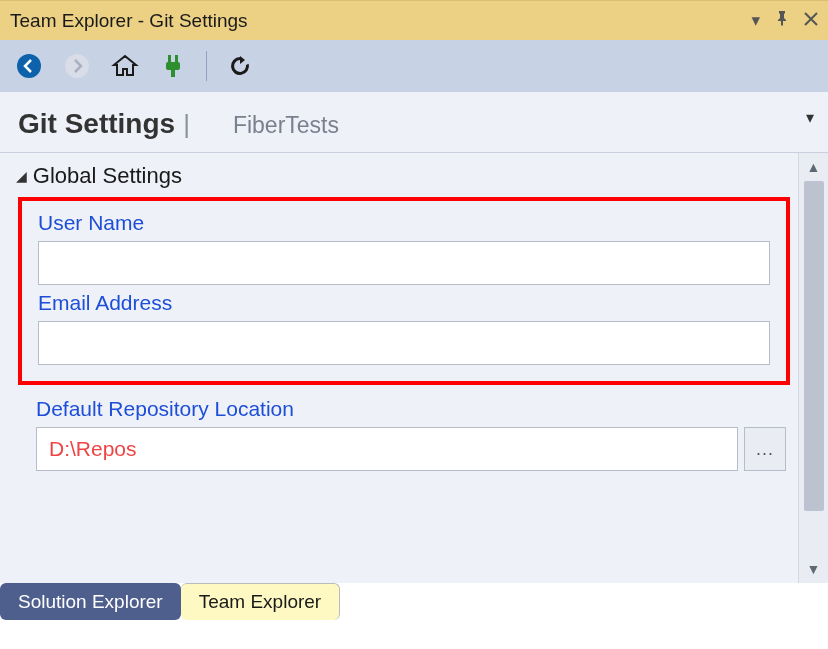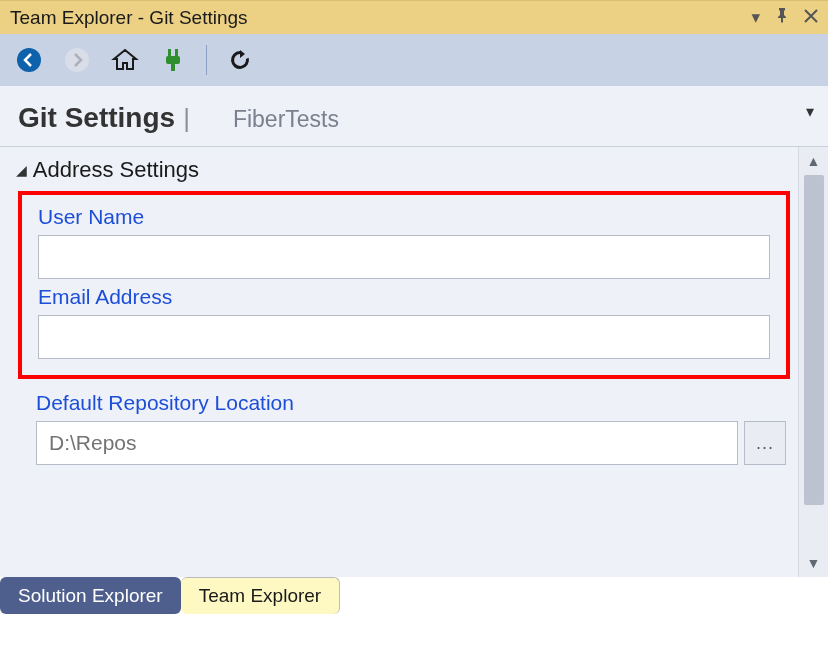--- a/index.html
+++ b/index.html
@@ -9,21 +9,21 @@
     }
     body {
       font-family: 'Segoe UI', Tahoma, sans-serif;
       width: 828px;
       height: 649px;
       overflow: hidden;
       background: #fff;
     }
     .title-bar {
       background: #ecd184;
-      height: 34px;
+      height: 40px;
       display: flex;
       align-items: center;
       justify-content: space-between;
       padding: 0 10px;
       border-top: 1px solid #d8c070;
     }
     .title-text {
       font-size: 19px;
       color: #1a1a1a;
     }
@@ -145,21 +145,21 @@
       display: flex;
       gap: 6px;
     }
     .repo-input {
       flex: 1;
       height: 44px;
       border: 1px solid #b7bdc8;
       background: #fff;
       font-size: 21px;
       padding: 0 12px;
-      color: #737373;
+      color: #ef4444;
       outline: none;
     }
     .browse-btn {
       width: 42px;
       height: 44px;
       border: 1px solid #b7bdc8;
       background: #e9ecf3;
       cursor: pointer;
       font-size: 18px;
       color: #555;
@@ -279,21 +279,21 @@
     <span class="header-sep">|</span>
     <span class="header-project">FiberTests</span>
   </div>
   <span class="header-dropdown">▾</span>
 </div>
 
 <div class="content-area">
   <div class="content-main">
     <div class="section-header">
       <span class="collapse-triangle">◢</span>
-      <span>Address Settings</span>
+      <span>Global Settings</span>
     </div>
 
     <div class="highlighted-box">
       <div class="field-label">User Name</div>
       <input class="text-input" type="text" value="" style="">
       <div class="field-label">Email Address</div>
       <input class="text-input" type="text" value="" style="">
     </div>
 
     <div class="repo-field">

